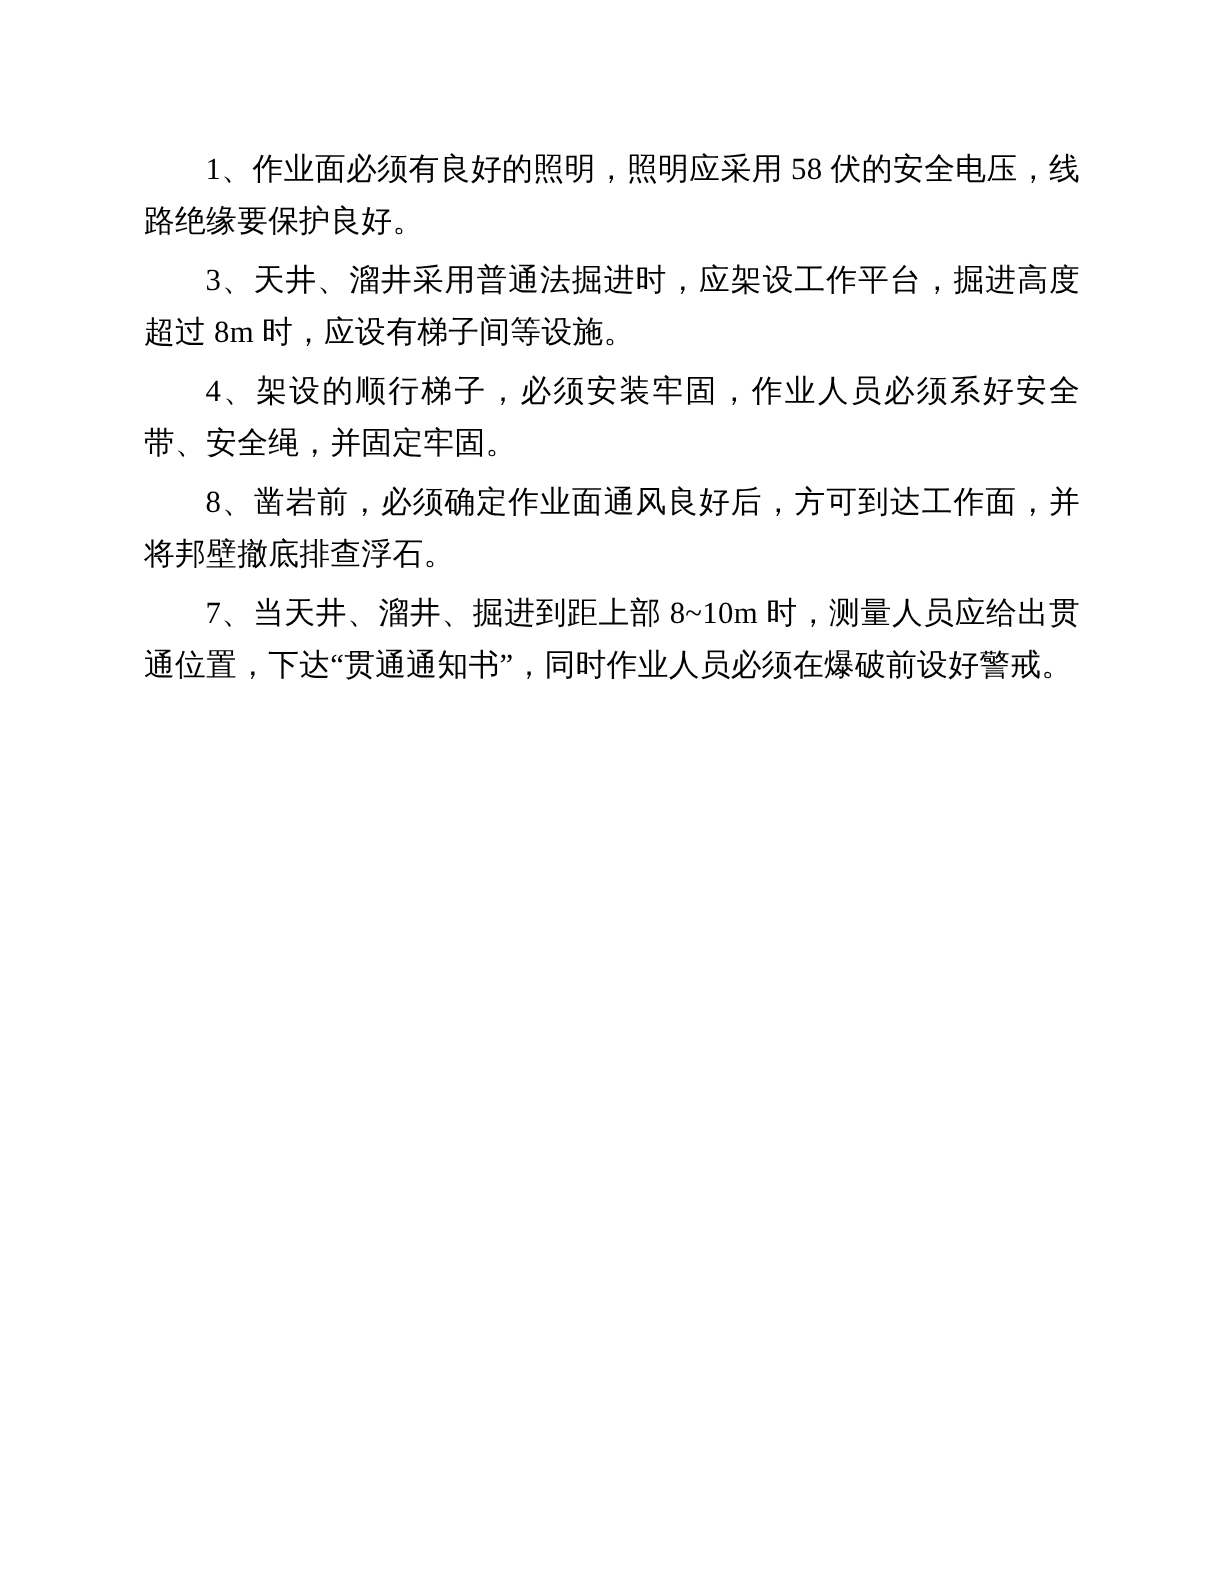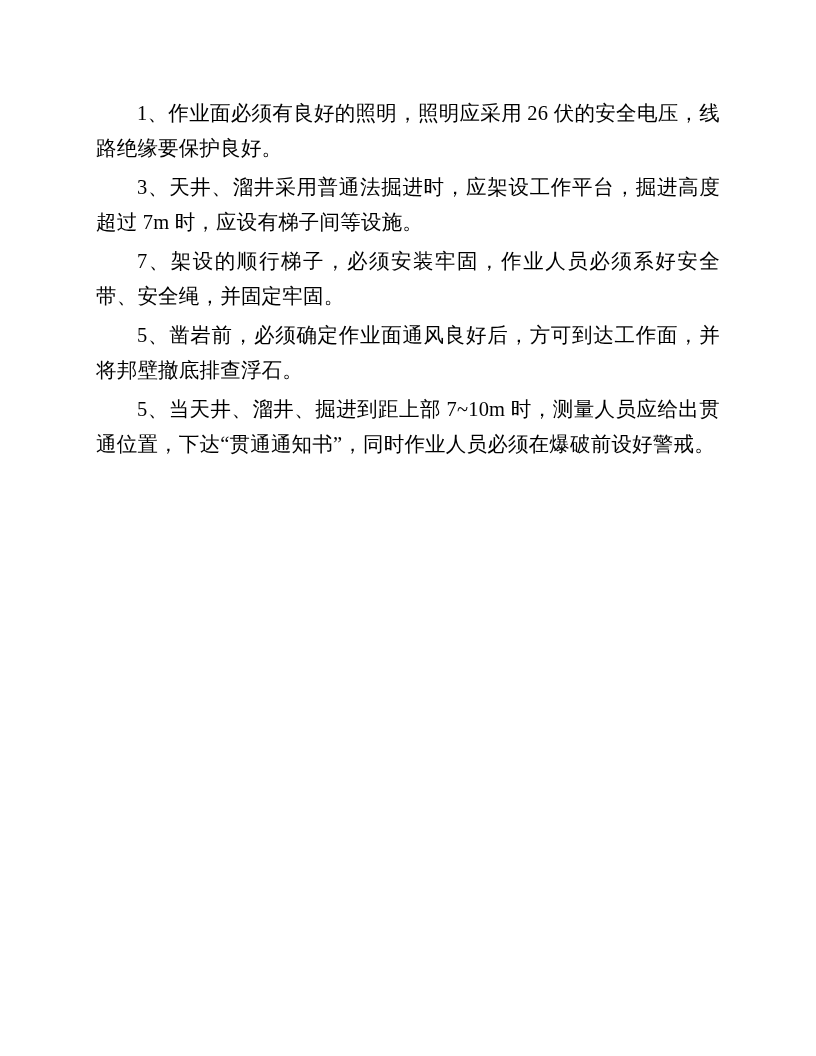--- a/index.html
+++ b/index.html
@@ -36,19 +36,19 @@
   }
   .para:last-child {
     margin-bottom: 0;
   }
 </style>
 </head>
 <body>
 
 <div class="page">
   <div class="doc-body">
-    <p class="para">1、作业面必须有良好的照明，照明应采用 26 伏的安全电压，线路绝缘要保护良好。</p>
-    <p class="para">3、天井、溜井采用普通法掘进时，应架设工作平台，掘进高度超过 7m 时，应设有梯子间等设施。</p>
-    <p class="para">7、架设的顺行梯子，必须安装牢固，作业人员必须系好安全带、安全绳，并固定牢固。</p>
-    <p class="para">5、凿岩前，必须确定作业面通风良好后，方可到达工作面，并将邦壁撤底排查浮石。</p>
-    <p class="para">5、当天井、溜井、掘进到距上部 7~10m 时，测量人员应给出贯通位置，下达“贯通通知书”，同时作业人员必须在爆破前设好警戒。</p>
+    <p class="para">1、作业面必须有良好的照明，照明应采用 58 伏的安全电压，线路绝缘要保护良好。</p>
+    <p class="para">3、天井、溜井采用普通法掘进时，应架设工作平台，掘进高度超过 8m 时，应设有梯子间等设施。</p>
+    <p class="para">4、架设的顺行梯子，必须安装牢固，作业人员必须系好安全带、安全绳，并固定牢固。</p>
+    <p class="para">8、凿岩前，必须确定作业面通风良好后，方可到达工作面，并将邦壁撤底排查浮石。</p>
+    <p class="para">7、当天井、溜井、掘进到距上部 8~10m 时，测量人员应给出贯通位置，下达“贯通通知书”，同时作业人员必须在爆破前设好警戒。</p>
   </div>
 </div>
 
 </body></html>

